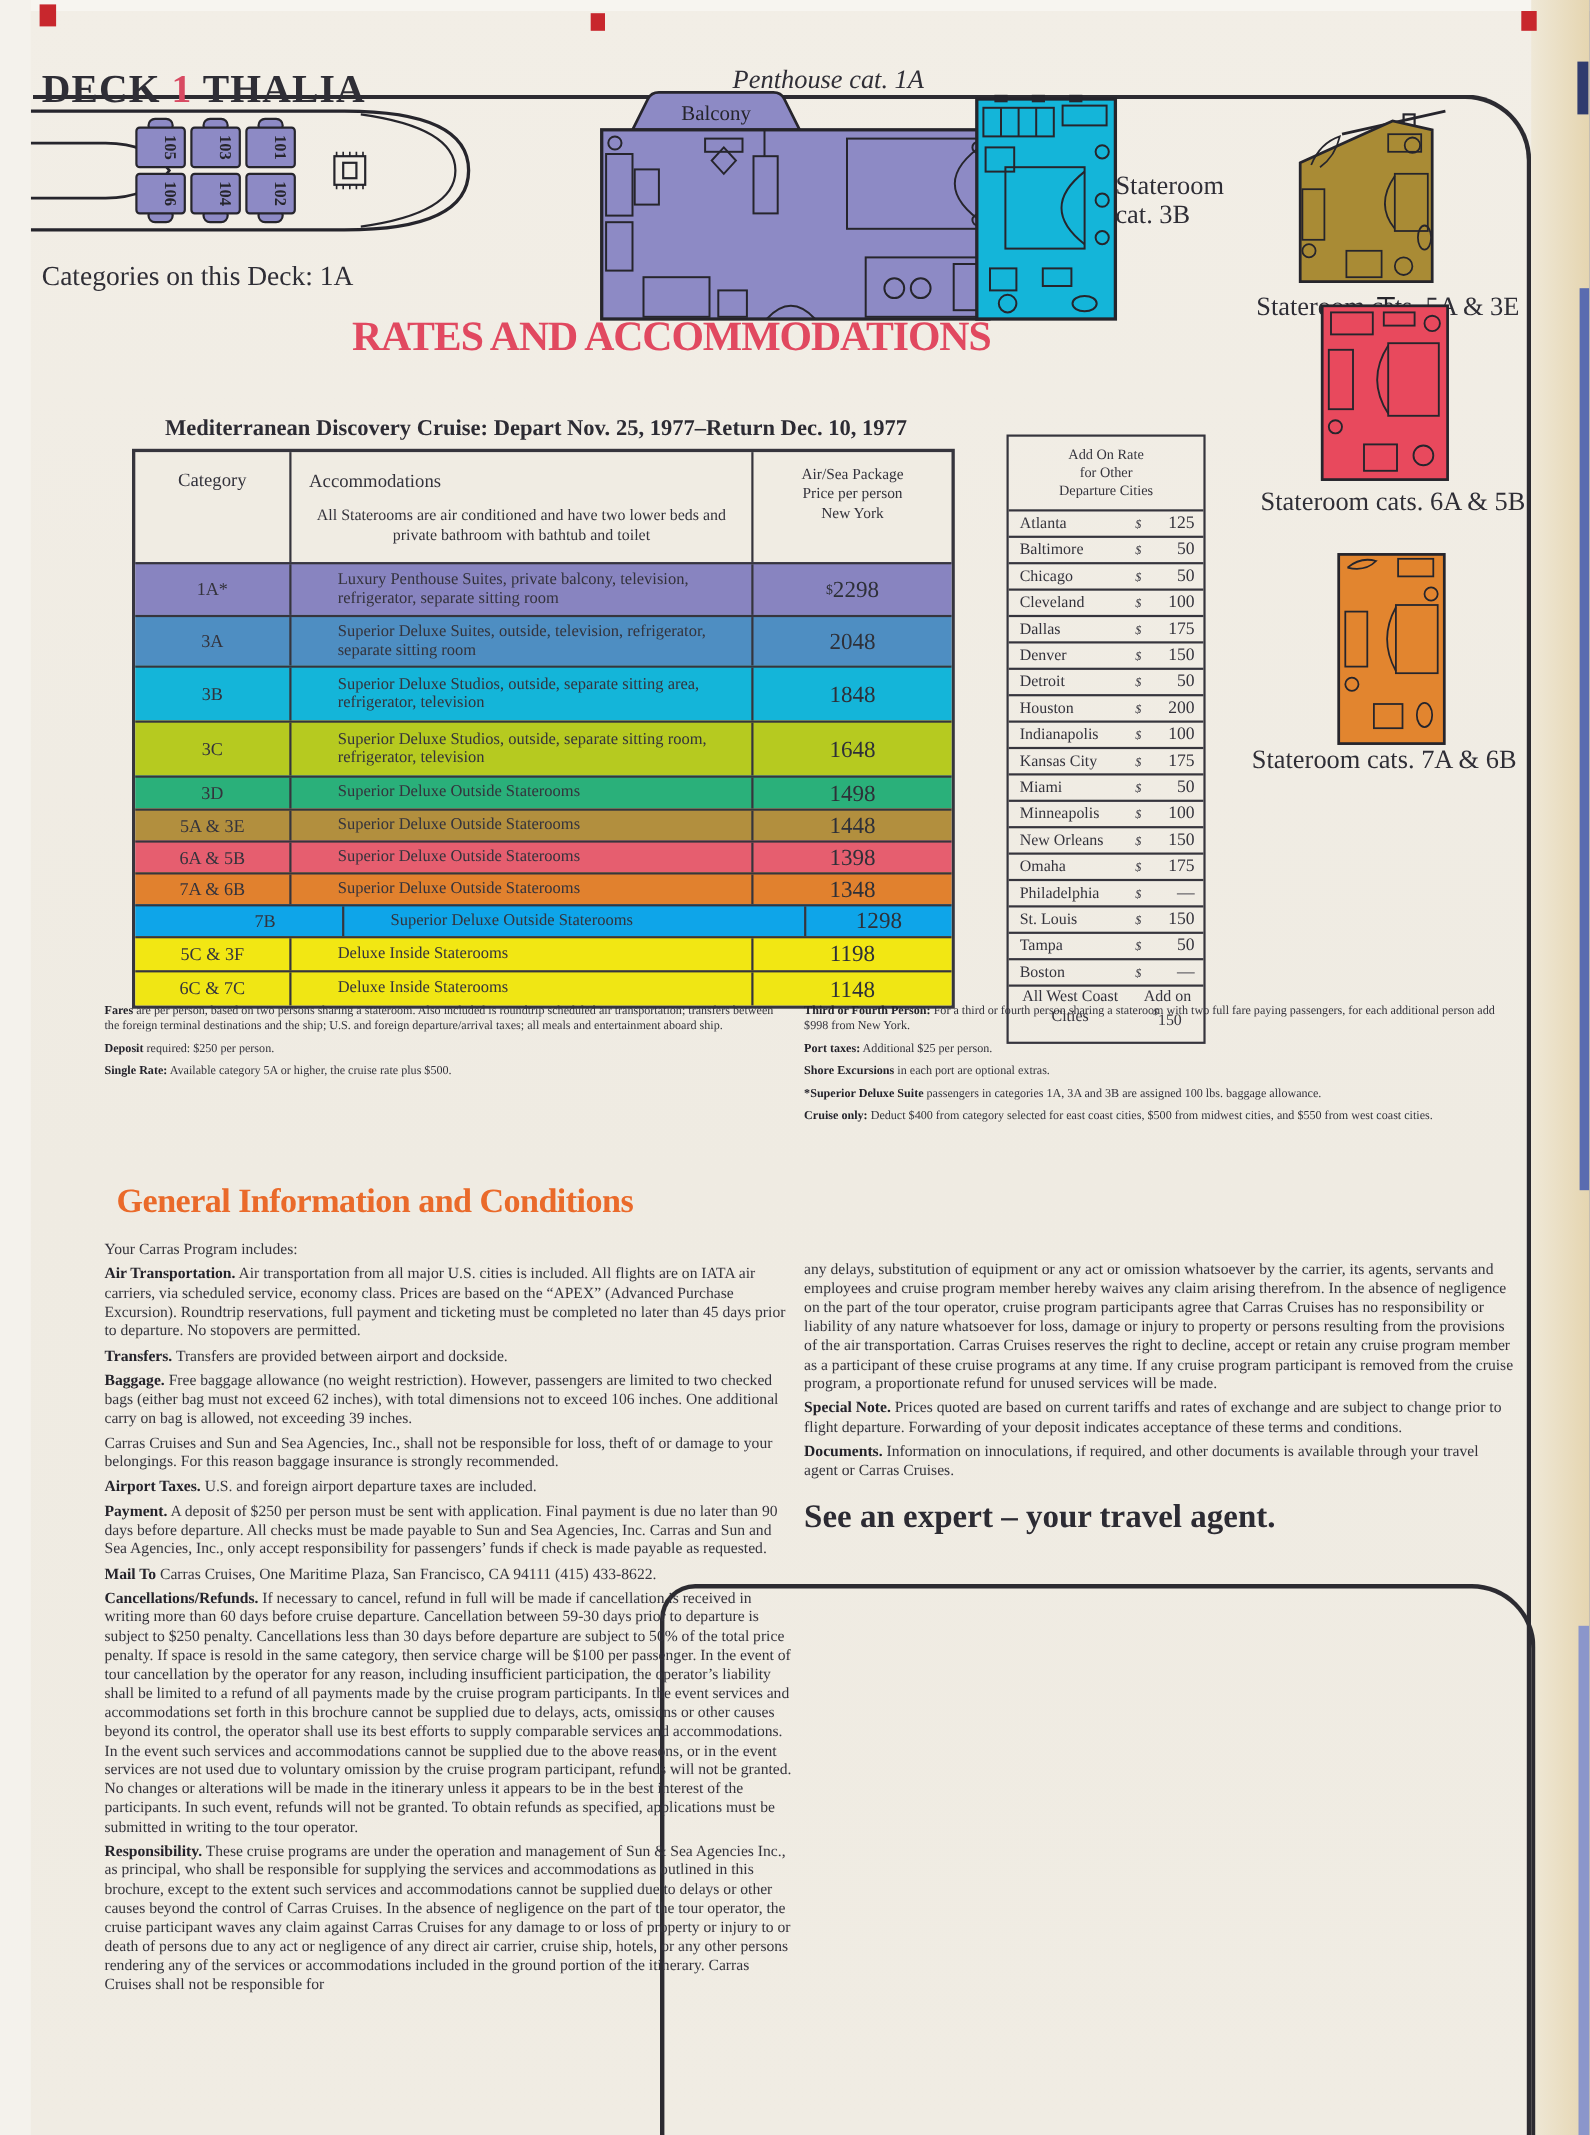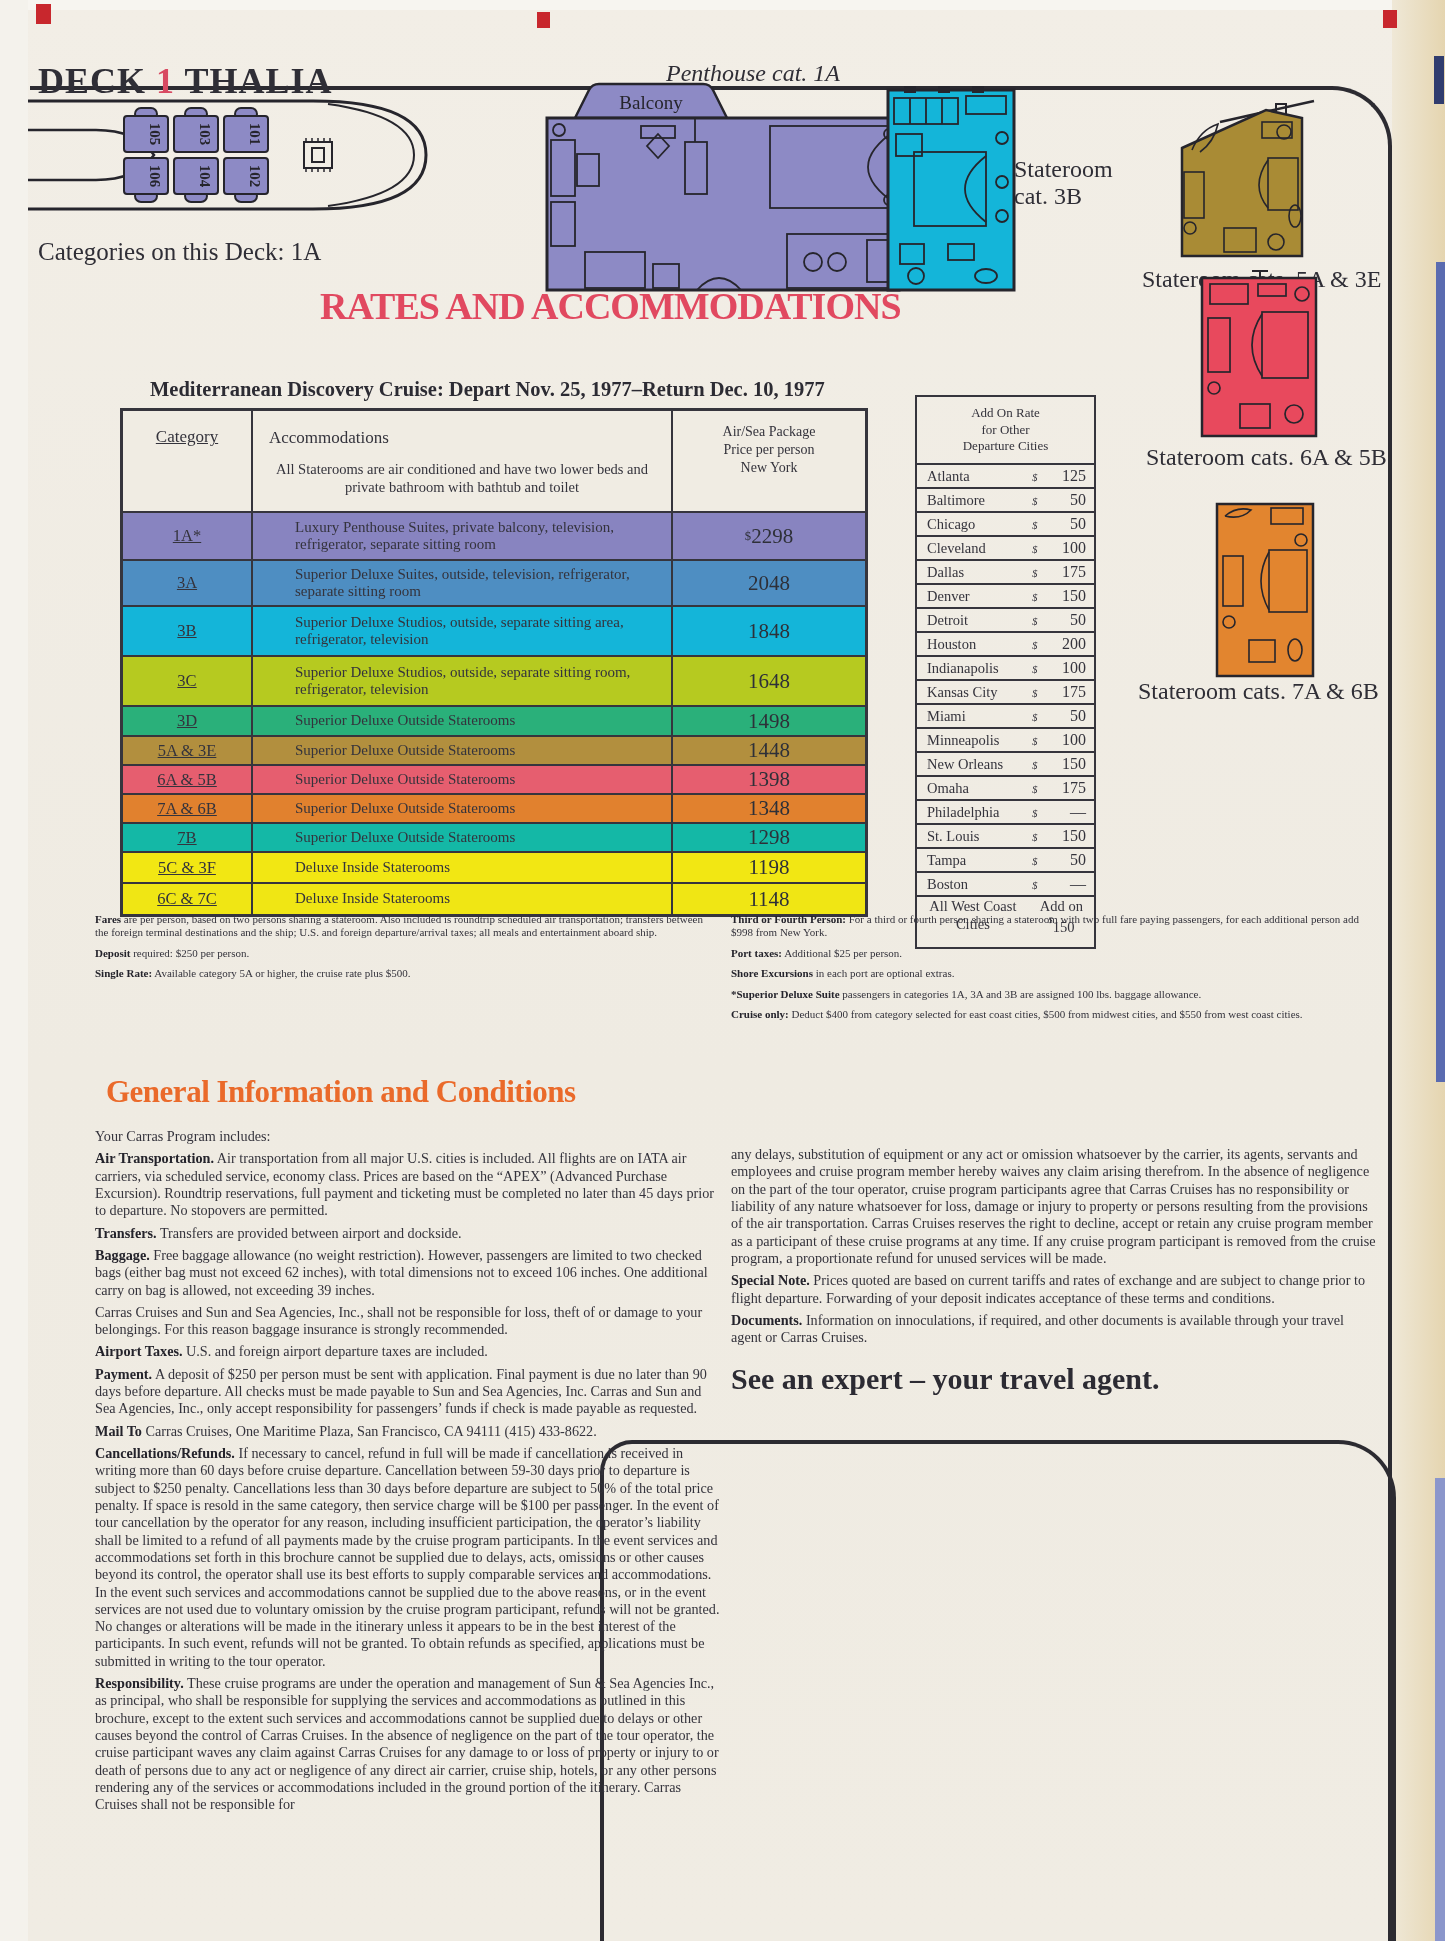--- a/index.html
+++ b/index.html
@@ -24,21 +24,21 @@
   .rates-title{left:320px;top:284px;font-size:38px;font-weight:bold;letter-spacing:-1px;}
   .cruise-line{left:150px;top:378px;font-size:20.5px;font-weight:bold;color:#2c2b33;}
   .general-title{left:106px;top:1074px;font-size:31px;font-weight:bold;letter-spacing:-0.5px;}
   .expert-line{font-size:30px;font-weight:bold;color:#2c2b33;margin-top:16px;}
   
   .plan-label{font-size:24px;color:#2f2e36;line-height:1.12;}
   
   .rates-table{left:120px;top:408px;width:742px;border:3px solid #36353d;background:#f0ece3;}
   .tr{display:flex;border-top:2px solid #36353d;}
   .tr:first-child{border-top:none;}
-  .c1{width:128px;display:flex;align-items:center;justify-content:center;font-size:16.5px;text-decoration:underline;}
+  .c1{width:140px;display:flex;align-items:center;justify-content:center;font-size:16.5px;}
   .c2{width:420px;border-left:2px solid #36353d;display:flex;flex-direction:column;justify-content:center;
       padding-left:42px;box-sizing:border-box;font-size:15px;line-height:1.14;}
   .c3{flex:1;border-left:2px solid #36353d;display:flex;align-items:center;justify-content:center;font-size:21px;color:#2e3038;}
   .thead .c1{align-items:flex-start;padding-top:16px;font-size:17px;}
   .thead .c2{padding:10px 16px 8px 16px;text-align:center;align-items:flex-start;}
   .thead .acc-label{font-size:17px;margin-bottom:14px;}
   .thead .acc-note{font-size:14.5px;line-height:1.2;}
   .thead .c3{flex-direction:column;justify-content:flex-start;padding-top:12px;font-size:14px;line-height:1.28;color:#34333c;}
   .dol{font-size:0.6em;vertical-align:9px;}
   
@@ -299,21 +299,21 @@
         </div>
     </div>
     <div class="tr" style="height: 27px; background: rgb(225, 129, 46);">
       <div class="c1">7A &amp; 6B</div>
       <div class="c2">Superior Deluxe Outside Staterooms</div>
       <div class="c3">
           <span class="dol"></span>
           <span>1348</span>
         </div>
     </div>
-    <div class="tr" style="height: 27px; background: #14b8a6;">
+    <div class="tr" style="height: 27px; background: #0ea5e9; padding-left: 48px;">
       <div class="c1">7B</div>
       <div class="c2">Superior Deluxe Outside Staterooms</div>
       <div class="c3">
           <span class="dol"></span>
           <span>1298</span>
         </div>
     </div>
     <div class="tr" style="height: 29px; background: rgb(242, 231, 19);">
       <div class="c1">5C &amp; 3F</div>
       <div class="c2">Deluxe Inside Staterooms</div>

